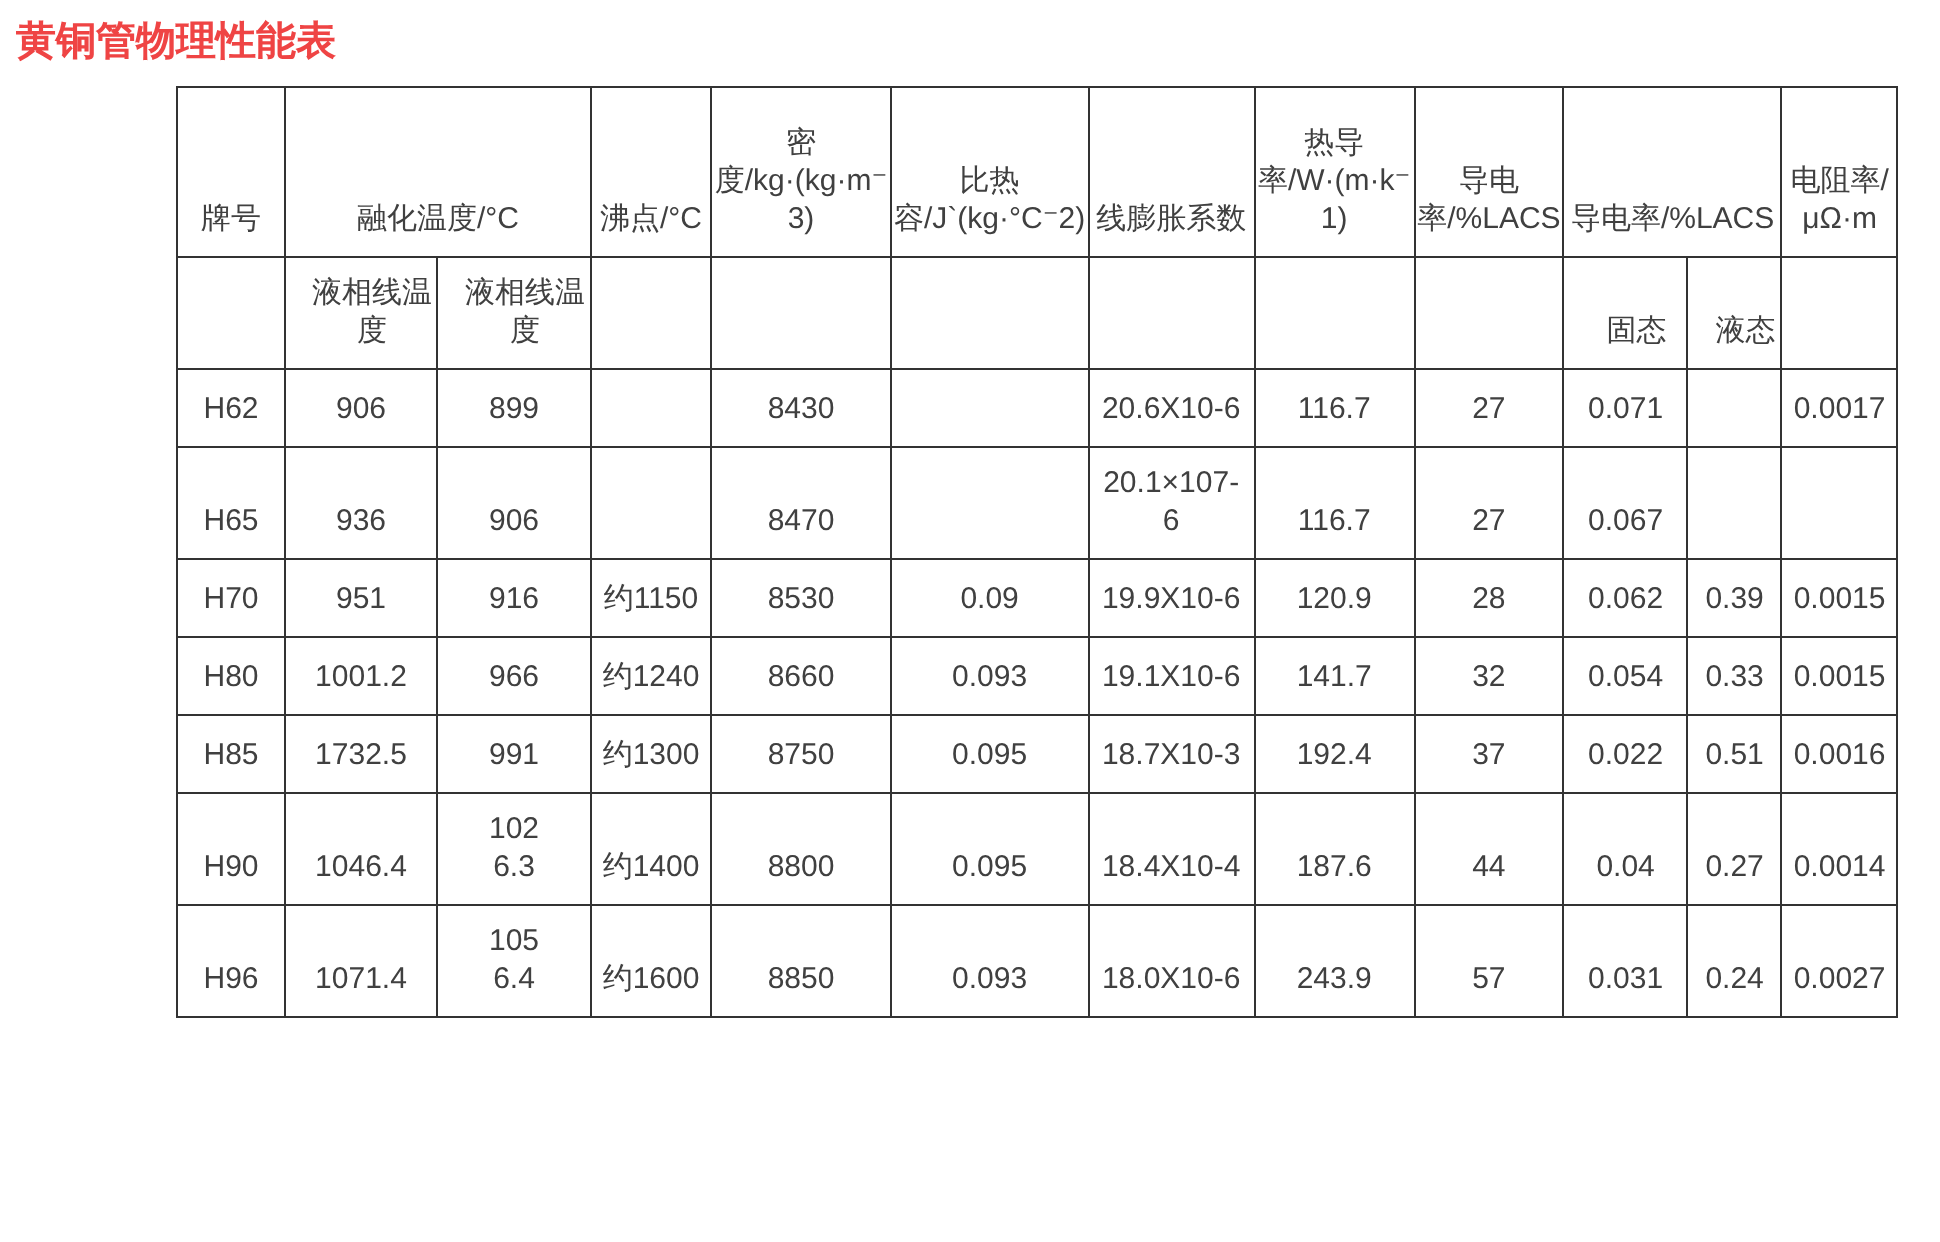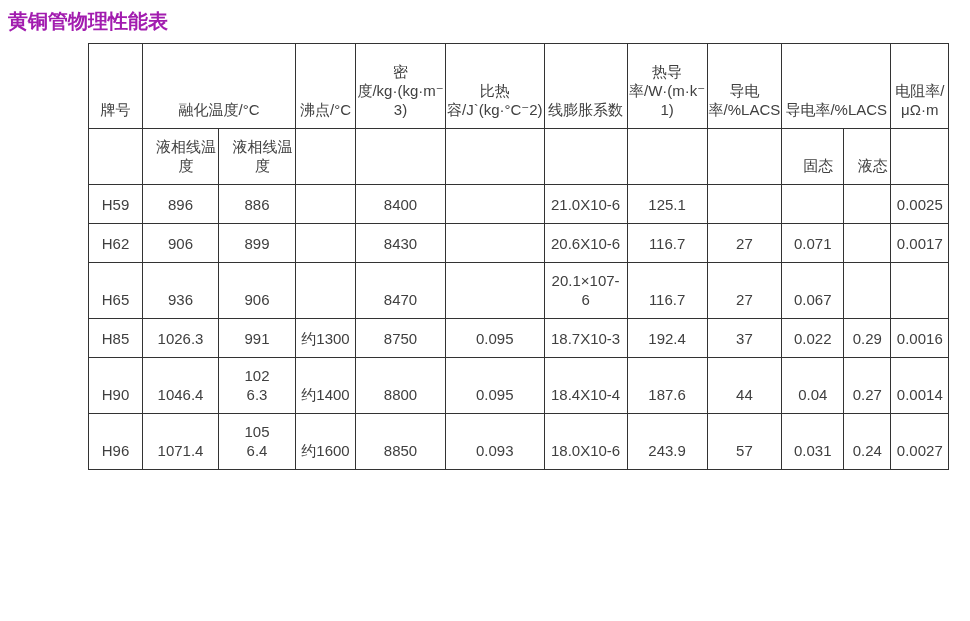--- a/index.html
+++ b/index.html
@@ -7,21 +7,21 @@
     width: 970px; height: 621px;
     background: #ffffff;
     font-family: "Liberation Sans", "DejaVu Sans", sans-serif;
     color: #404040;
     overflow: hidden;
   }
   .page-title {
     font-size: 20px;
     line-height: 26px;
     font-weight: 700;
-    color: #a21caf;
+    color: #ef4444;
     margin: 8px 0 0 8px;
   }
   table.props {
     border-collapse: collapse;
     table-layout: fixed;
     margin: 9px 0 0 88px;
   }
   table.props th, table.props td {
     border: 1px solid #333333;
     box-sizing: border-box;
@@ -100,34 +100,20 @@
         <th></th>
         <th></th>
         <th></th>
         <th>固态</th>
         <th>液态</th>
         <th></th>
       </tr>
     </thead>
   <tbody>
       <tr>
-        <td>H59</td>
-        <td>896</td>
-        <td>886</td>
-        <td></td>
-        <td>8400</td>
-        <td></td>
-        <td>21.0X10-6</td>
-        <td>125.1</td>
-        <td></td>
-        <td></td>
-        <td></td>
-        <td>0.0025</td>
-      </tr>
-      <tr>
         <td>H62</td>
         <td>906</td>
         <td>899</td>
         <td></td>
         <td>8430</td>
         <td></td>
         <td>20.6X10-6</td>
         <td>116.7</td>
         <td>27</td>
         <td>0.071</td>
@@ -143,31 +129,59 @@
         <td></td>
         <td>20.1×107-
 6</td>
         <td>116.7</td>
         <td>27</td>
         <td>0.067</td>
         <td></td>
         <td></td>
       </tr>
       <tr>
+        <td>H70</td>
+        <td>951</td>
+        <td>916</td>
+        <td>约1150</td>
+        <td>8530</td>
+        <td>0.09</td>
+        <td>19.9X10-6</td>
+        <td>120.9</td>
+        <td>28</td>
+        <td>0.062</td>
+        <td>0.39</td>
+        <td>0.0015</td>
+      </tr>
+      <tr>
+        <td>H80</td>
+        <td>1001.2</td>
+        <td>966</td>
+        <td>约1240</td>
+        <td>8660</td>
+        <td>0.093</td>
+        <td>19.1X10-6</td>
+        <td>141.7</td>
+        <td>32</td>
+        <td>0.054</td>
+        <td>0.33</td>
+        <td>0.0015</td>
+      </tr>
+      <tr>
         <td>H85</td>
-        <td>1026.3</td>
+        <td>1732.5</td>
         <td>991</td>
         <td>约1300</td>
         <td>8750</td>
         <td>0.095</td>
         <td>18.7X10-3</td>
         <td>192.4</td>
         <td>37</td>
         <td>0.022</td>
-        <td>0.29</td>
+        <td>0.51</td>
         <td>0.0016</td>
       </tr>
       <tr>
         <td>H90</td>
         <td>1046.4</td>
         <td>102
 6.3</td>
         <td>约1400</td>
         <td>8800</td>
         <td>0.095</td>

